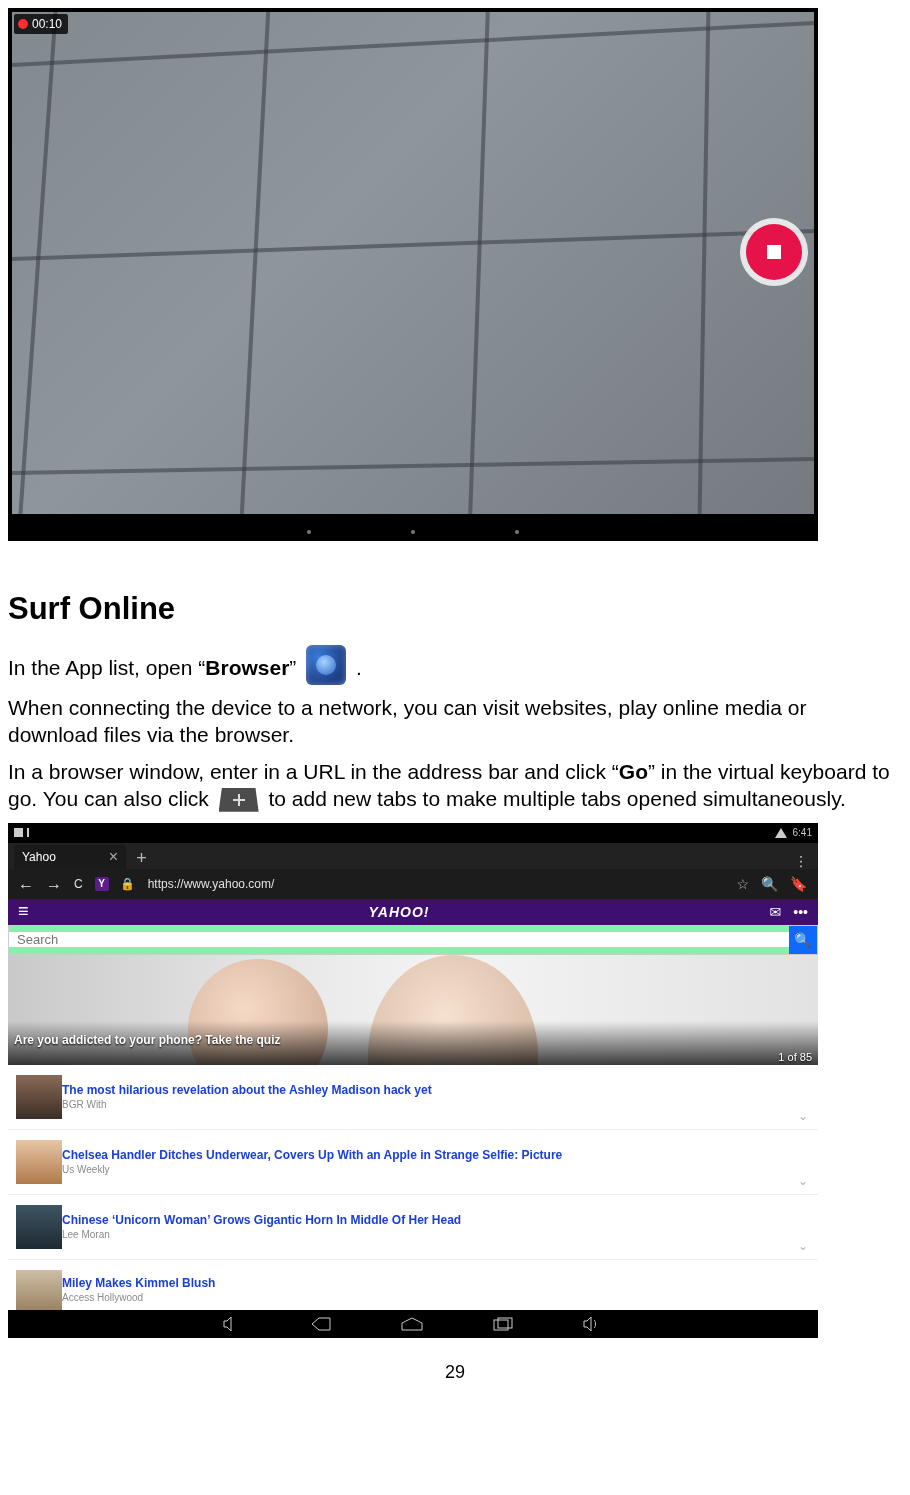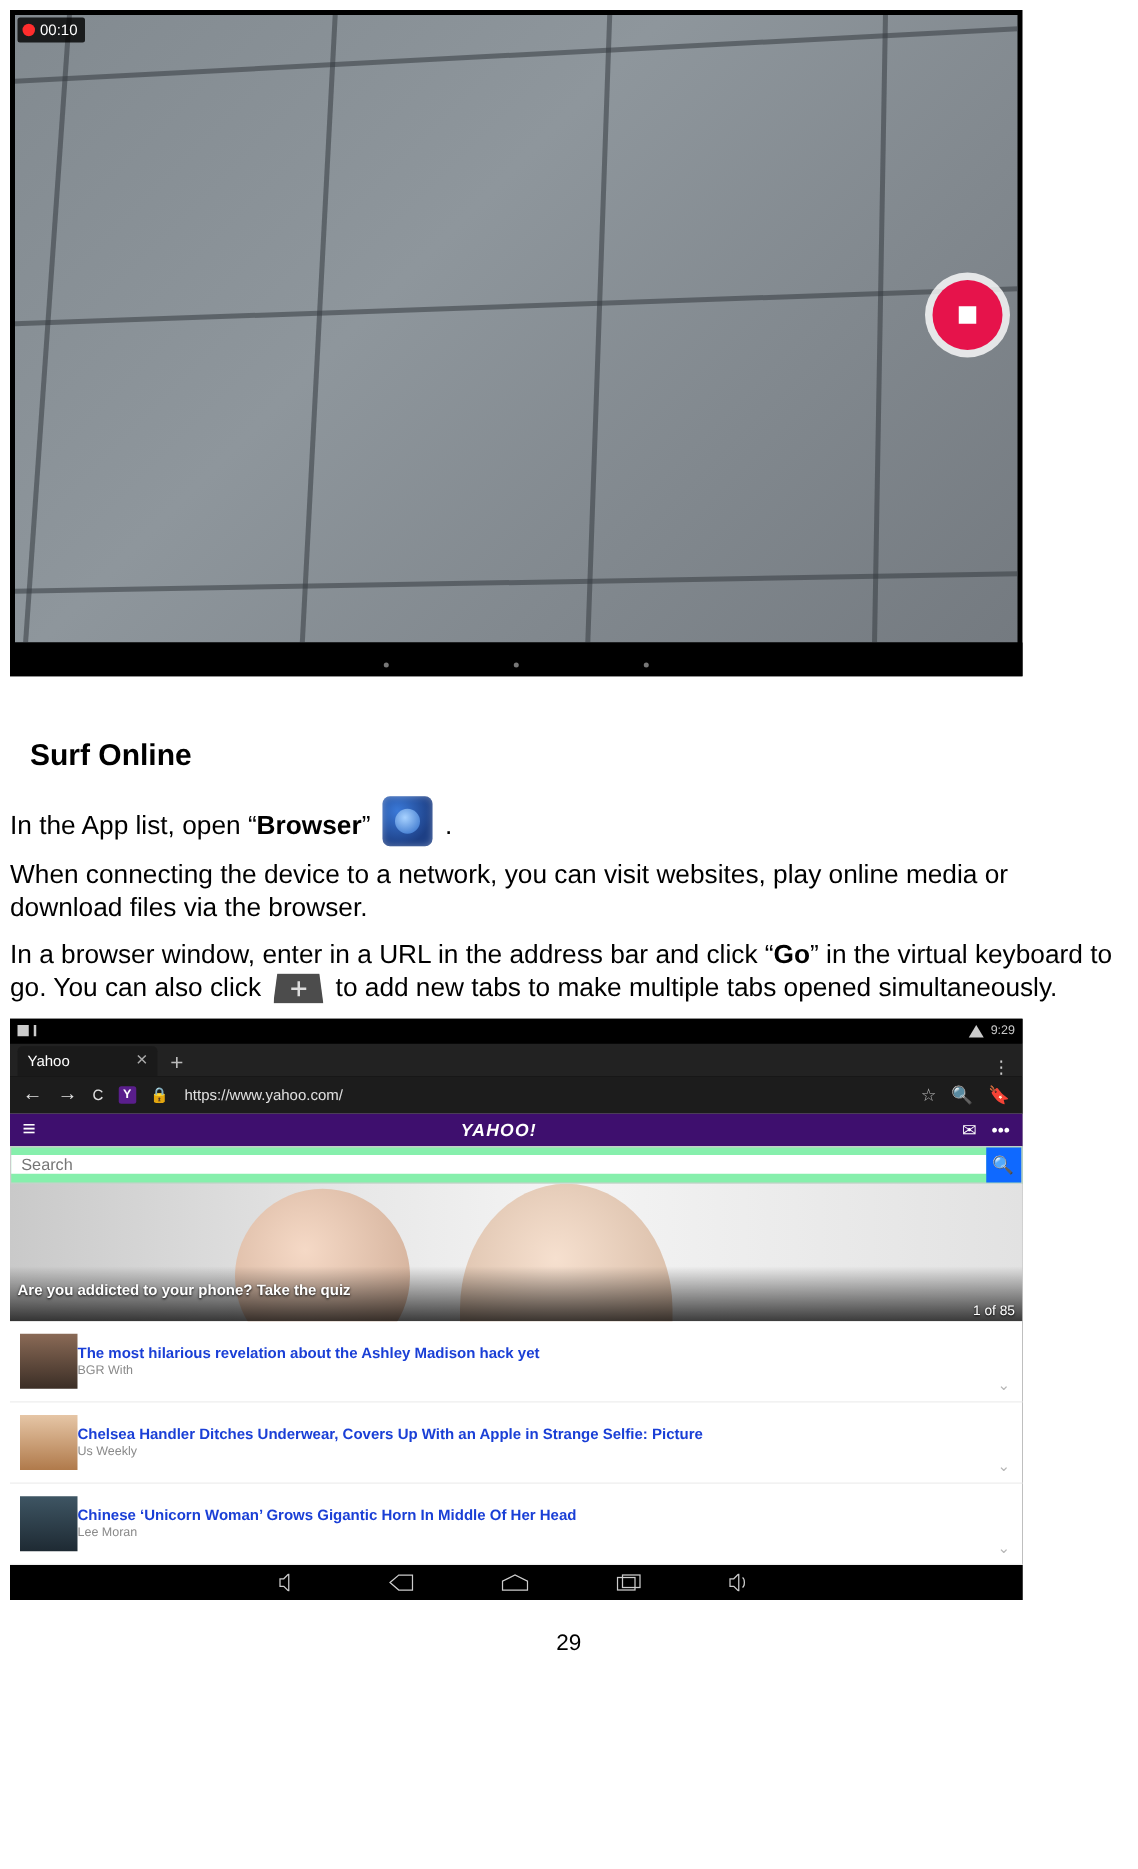--- a/index.html
+++ b/index.html
@@ -63,23 +63,23 @@
   }
   .rec-btn .sq { width: 14px; height: 14px; background: #fff; }
   .navbar1 {
     position: absolute; left: 0; right: 0; bottom: 0; height: 27px;
     background: #000;
   }
   .navdots { position:absolute; left:50%; transform:translateX(-50%); bottom:7px; display:flex; gap:100px;}
   .navdots span{ width:4px;height:4px;background:#777;border-radius:50%;}
   
   h2.section-title {
-    font-size: 24px;
+    font-size: 31px;
     font-weight: bold;
-    margin: 0 0 18px 16px;
+    margin: 0 0 18px 0;
   }
   p.body { margin: 6px 0 10px 0; line-height: 1.28; }
   .inline-strong { font-weight: bold; }
   .inline-icon {
     display: inline-block;
     vertical-align: -10px;
     width: 40px; height: 40px;
     border-radius: 6px;
     background: radial-gradient(circle at 30% 30%, #3a79d8 0%, #1d3f85 70%);
     box-shadow: inset 0 0 6px rgba(255,255,255,.35);
@@ -242,21 +242,21 @@
 
   <div class="shot2">
 
     <div class="s2-status">
       <div class="left">
         <span class="sq"></span>
         <span class="sq" style="width:2px"></span>
       </div>
       <div class="right">
         <span class="tri"></span>
-        <span>9:29</span>
+        <span>6:41</span>
       </div>
     </div>
 
     <div class="s2-tabs">
       <div class="s2-tab">
         <span>Yahoo</span>
         <span class="x">×</span>
       </div>
       <div class="s2-newtab">+</div>
       <div class="s2-menu">⋮</div>
@@ -312,20 +312,27 @@
           <span class="chev">⌄</span>
         </div>
         <div class="row">
           <div class="thumb" style="background:linear-gradient(#3e5563,#1e2a33);"></div>
           <div class="texts">
             <span class="title">Chinese ‘Unicorn Woman’ Grows Gigantic Horn In Middle Of Her Head</span>
             <span class="src">Lee Moran</span>
           </div>
           <span class="chev">⌄</span>
         </div>
+        <div class="row last">
+          <div class="thumb" style="background:linear-gradient(#cdbfa5,#9b8363);"></div>
+          <div class="texts">
+            <span class="title">Miley Makes Kimmel Blush</span>
+            <span class="src">Access Hollywood</span>
+          </div>
+        </div>
       </div>
     </div>
 
     <div class="s2-navbar">
       <span class="nicon">
         <svg width="18" height="14" viewBox="0 0 18 14">
             <path d="M1 4h3l4-4v14l-4-4H1z" fill="none" stroke="#ccc" stroke-width="1"></path>
           </svg>
       </span>
       <span class="nicon">

